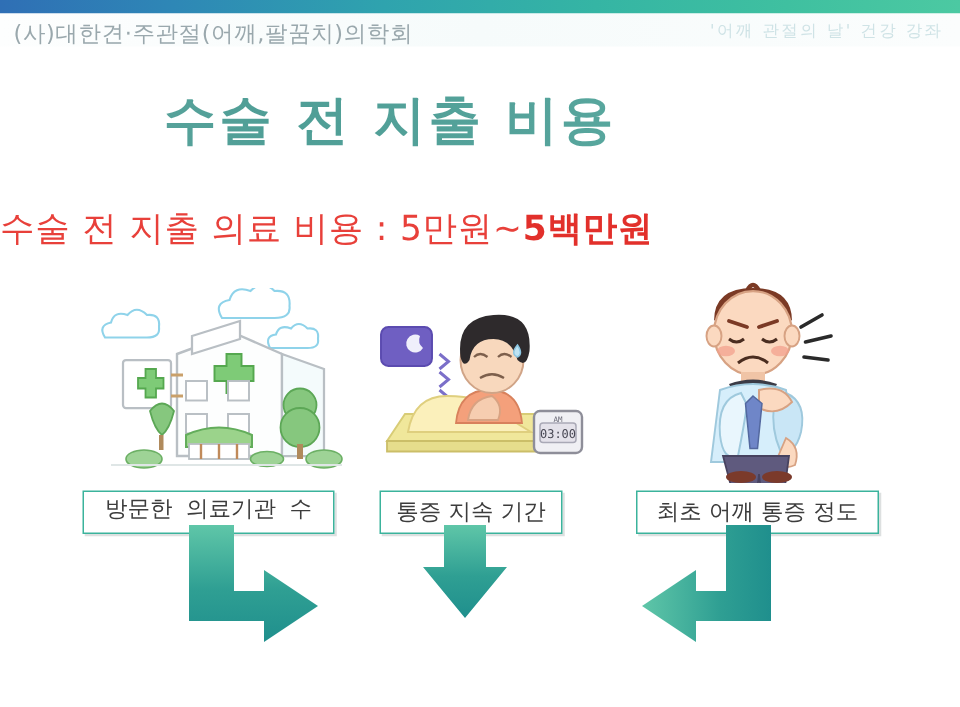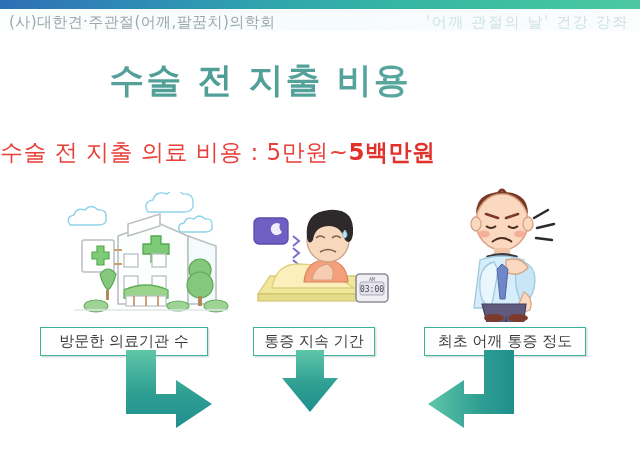--- a/index.html
+++ b/index.html
@@ -43,21 +43,21 @@
     position: absolute;
     left: 9px; top: 4px;
     font-size: 15px;
     letter-spacing: .4px;
     color: #9aa8ad;
     white-space: nowrap;
   }
   .hdr-right {
     position: absolute;
     right: 11px; top: 4px;
-    font-size: 15px;
+    font-size: 11px;
     letter-spacing: 1.6px;
     color: #cfe3e6;
     white-space: nowrap;
   }
 
   
   .title {
     position: absolute;
     top: 57px; left: 0;
     width: 520px;
@@ -100,21 +100,21 @@
     border: 1.6px solid #3bb39c;
     background: #ffffff;
     color: #3c3c3c;
     font-size: 15px;
     text-align: center;
     line-height: 26px;
     height: 27px;
     box-shadow: 1.5px 1.5px 0 rgba(120,130,130,.25);
     white-space: nowrap;
   }
-  .cap1 { left: 40px;  top: 327px; width: 166px; }
+  .cap1 { left: 55px;  top: 327px; width: 166px; font-family: Liberation Mono, monospace; }
   .cap2 { left: 253px; top: 327px; width: 120px; }
   .cap3 { left: 424px; top: 327px; width: 160px; }
 
   
   .arrow-svg {
     position: absolute;
     left: 0; top: 350px;
     width: 640px; height: 100px;
     pointer-events: none;
   }

